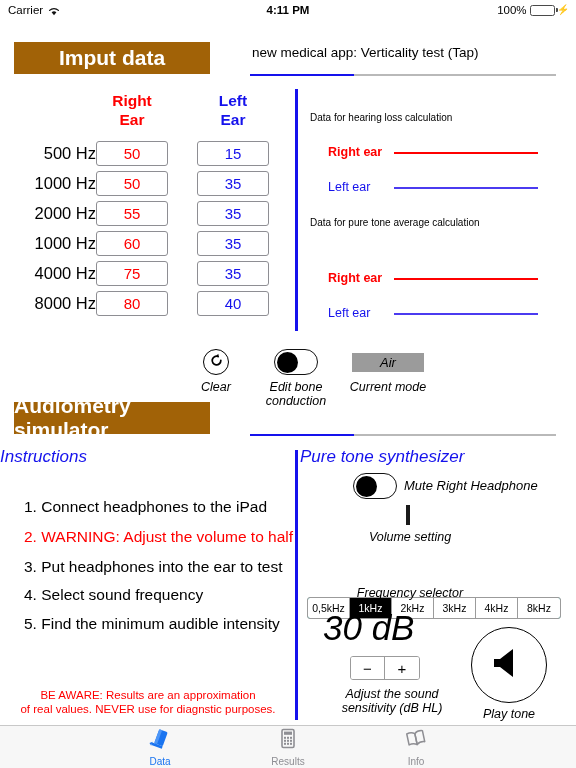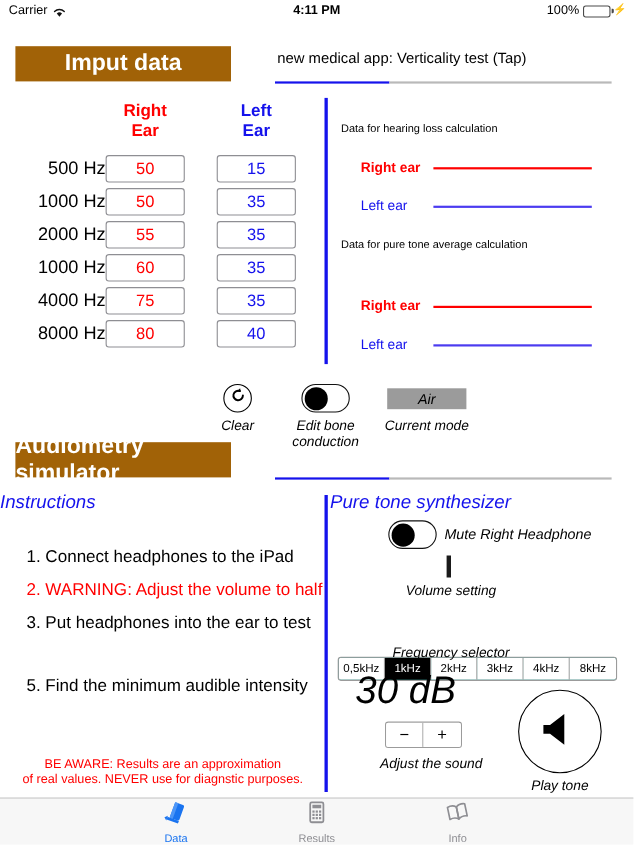--- a/index.html
+++ b/index.html
@@ -257,20 +257,21 @@
     <div class="sec-rule-blue"></div>
     <div class="sec-rule-gray"></div>
   </div>
 
   <div class="vdiv" style="left:295px; top:450px; height:270px;"></div>
 
   <div class="panel-title" style="left:0px; top:447px; width:296px;">Instructions</div>
   <div class="instr" style="left:24px; top:498px;">1. Connect headphones to the iPad</div>
   <div class="instr warn" style="left:24px; top:528px;">2. WARNING: Adjust the volume to half</div>
   <div class="instr" style="left:24px; top:558px;">3. Put headphones into the ear to test</div>
+  <div class="instr" style="left:24px; top:586px;">4. Select sound frequency</div>
   <div class="instr" style="left:24px; top:615px;">5. Find the minimum audible intensity</div>
 
   <div class="beware" style="top:688px;">
     <div>BE AWARE: Results are an approximation</div>
     <div>of real values. NEVER use for diagnstic purposes.</div>
   </div>
 
   <div class="panel-title" style="left:300px; top:447px; width:276px;">Pure tone synthesizer</div>
 
   <div class="switch" style="left:353px; top:473px;">
@@ -292,20 +293,21 @@
   <div class="ctrl-cap" style="left:340px; top:586px; width:140px;">Frequency selector</div>
 
   <div class="db-val" style="left:323px; top:608px;">30 dB</div>
 
   <div class="pm" style="left:350px; top:656px;">
     <div>−</div>
     <div>+</div>
   </div>
   <div class="ctrl-cap" style="left:322px; top:687px; width:140px;">
     <div>Adjust the sound</div>
+    <div>sensitivity  (dB HL)</div>
   </div>
 
   <div class="play-btn" style="left:471px; top:627px;">
     <span>
       <svg width="40" height="40" viewBox="0 0 40 40">
         <path d="M24 6 L11 16 L5 16 L5 24 L11 24 L24 34 Z" fill="#000"></path>
       </svg>
     </span>
   </div>
   <div class="ctrl-cap" style="left:449px; top:707px; width:120px;">Play tone</div>

